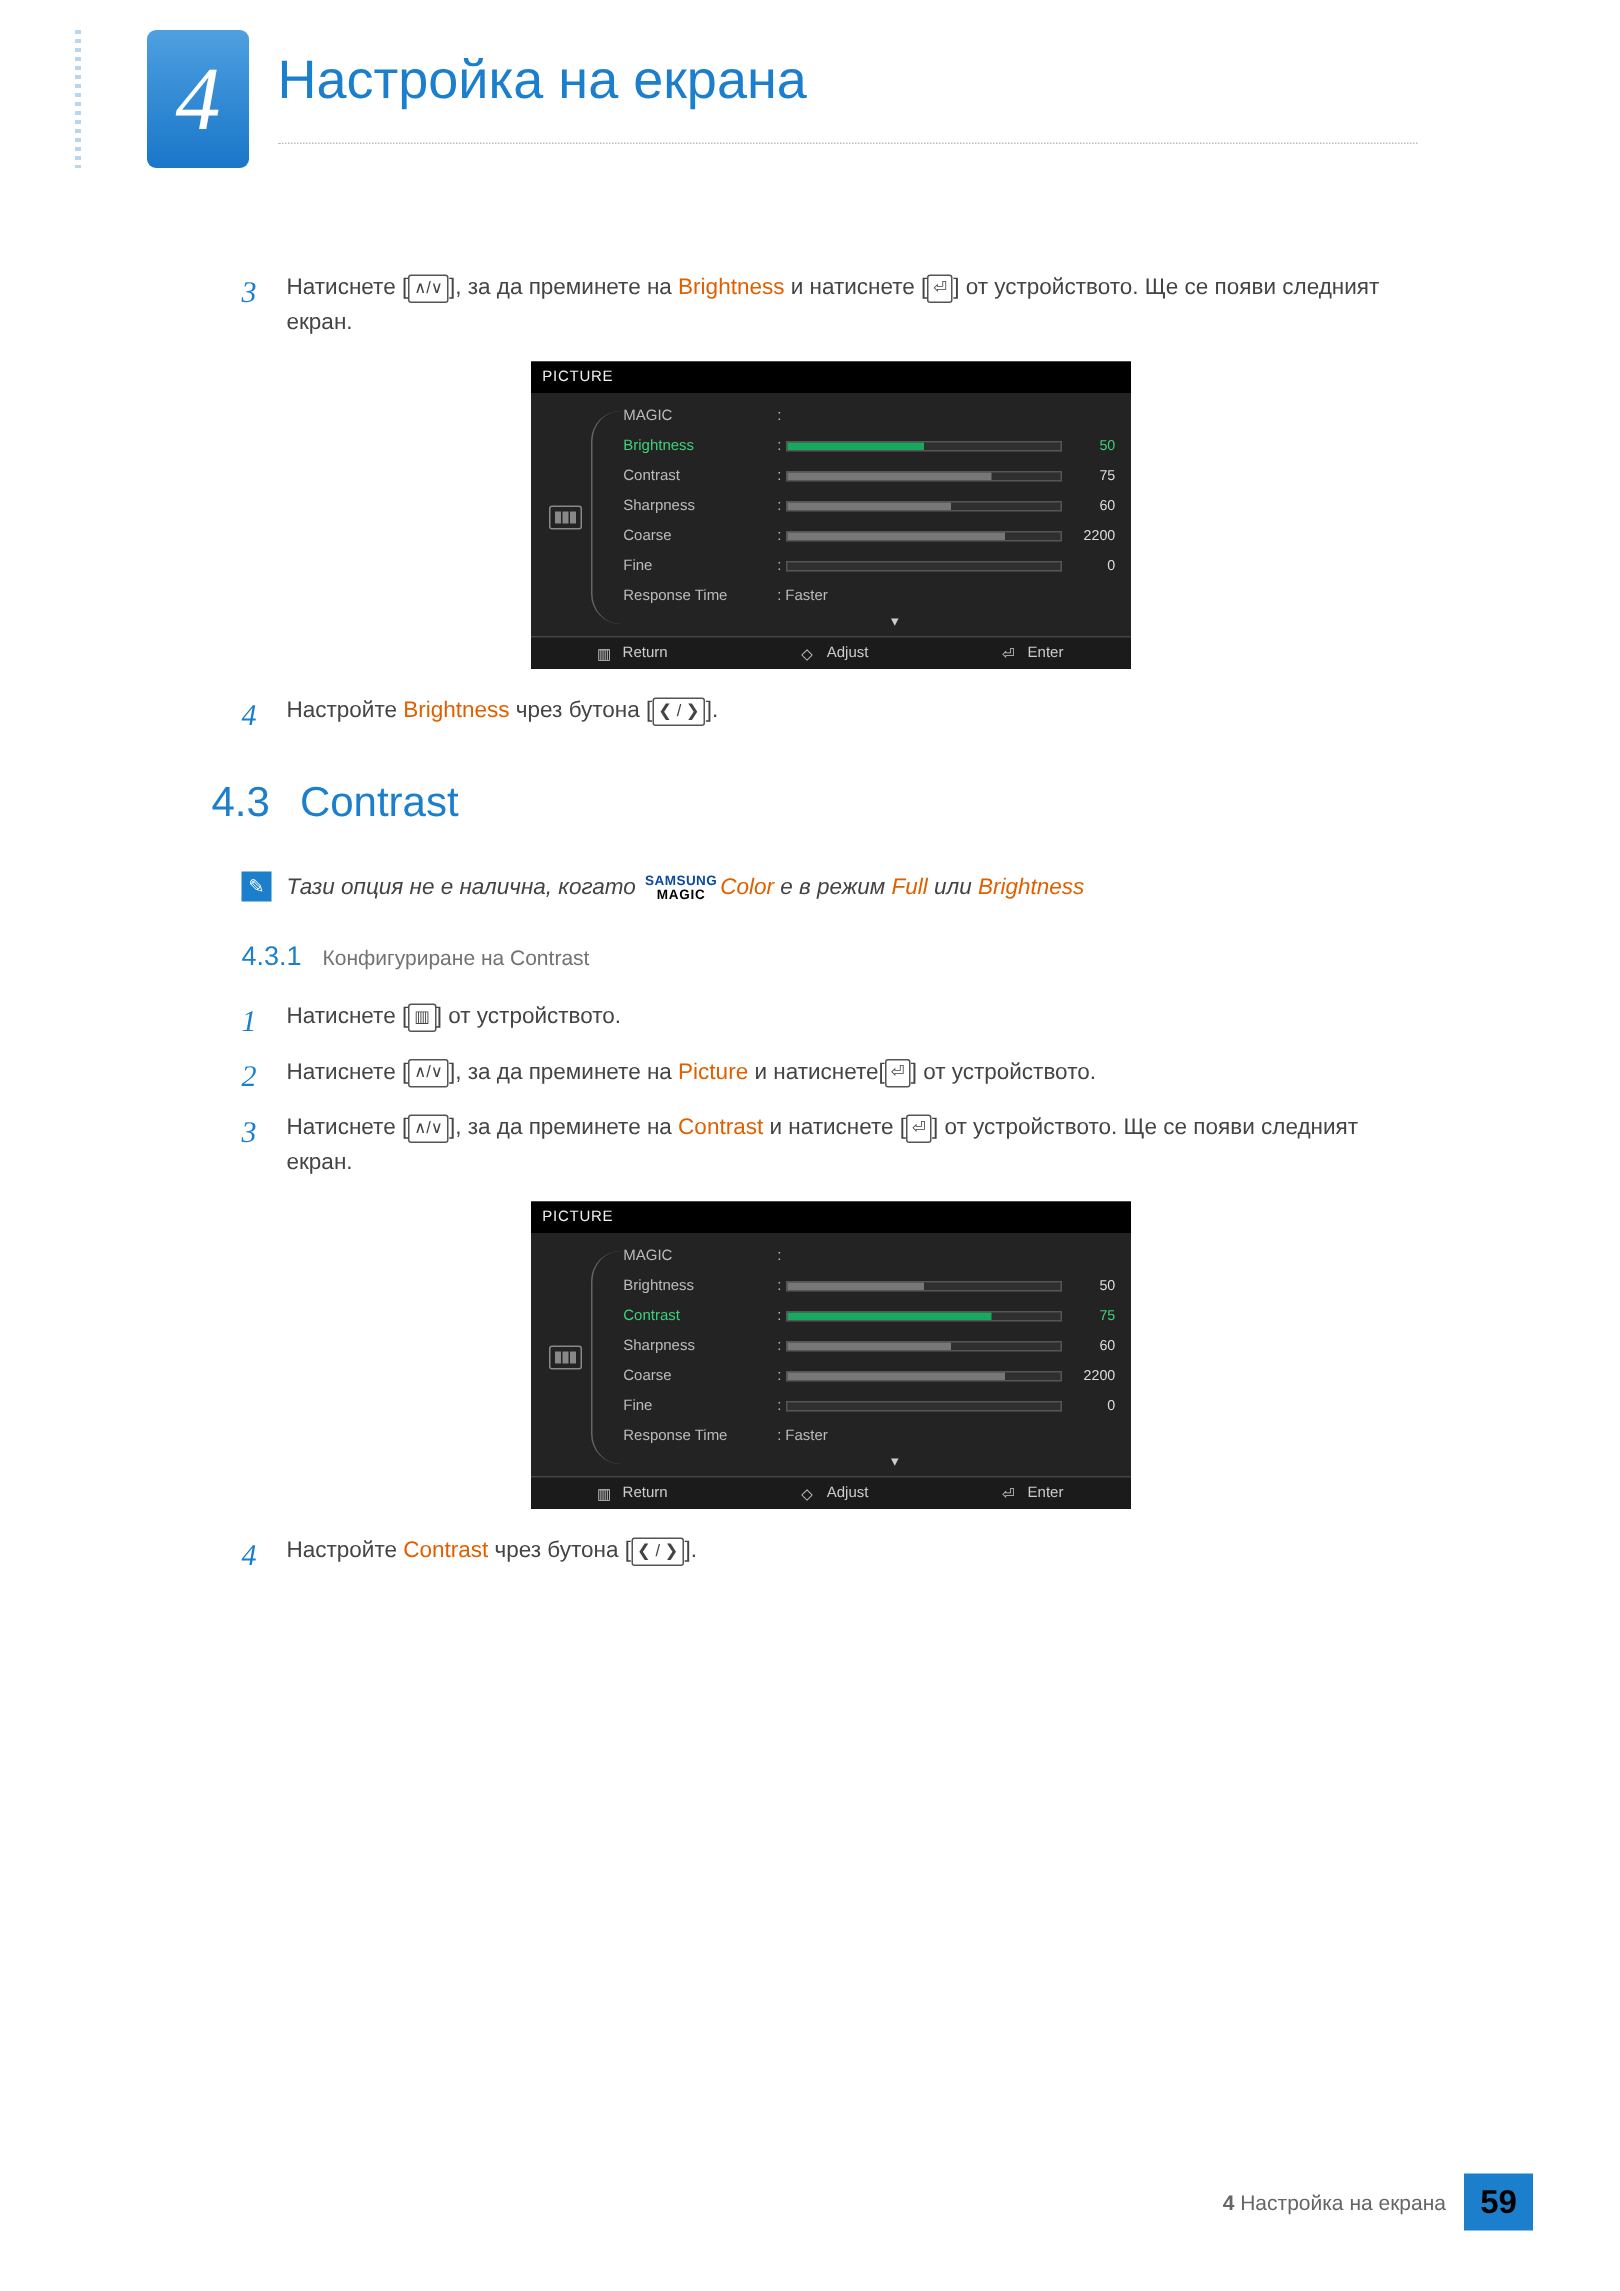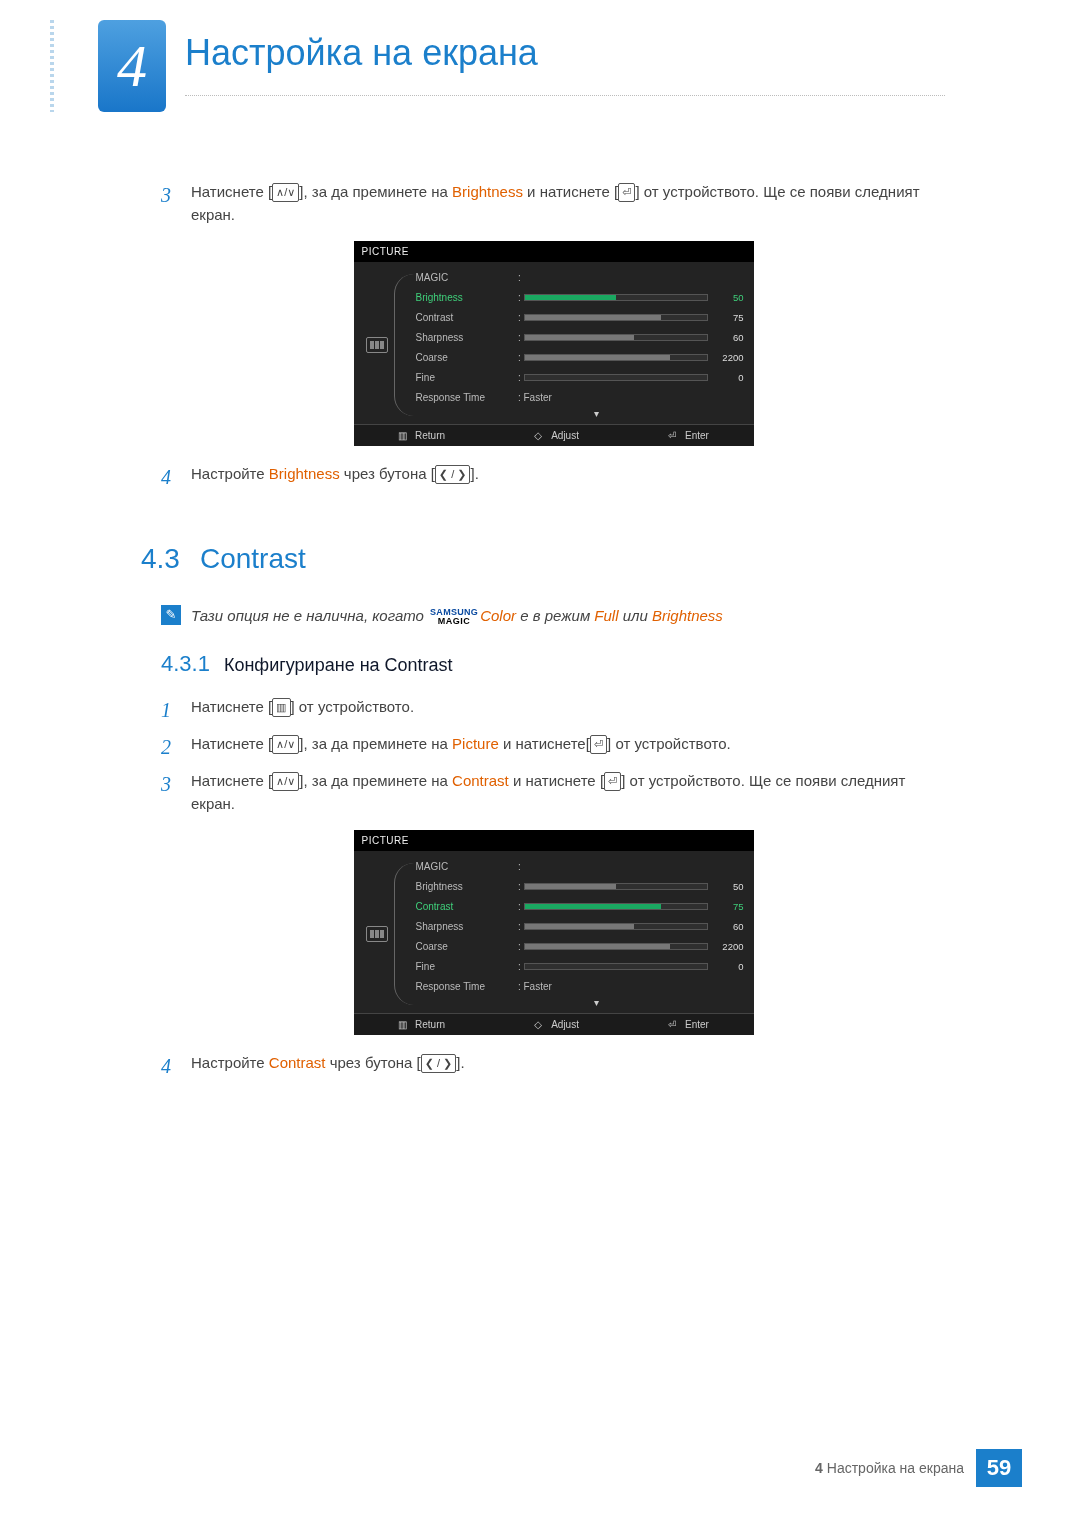--- a/index.html
+++ b/index.html
@@ -117,47 +117,47 @@
   .osd-arrow-row { text-align:center; height:14px; color:#ccc; font-size:10px; margin-left:34px; }
   .osd-footer {
     display:flex; justify-content:space-around;
     border-top:1px solid #444;
     padding:5px 0; font-size:10px; color:#ccc;
     background:#1b1b1b;
   }
   .osd-foot-item { display:flex; align-items:center; gap:5px; }
   .osd-foot-ico { display:inline-block; width:12px; height:10px; }
   
-  .sec-heading { display:flex; align-items:center; gap:20px; margin: 50px 0 30px -20px; }
+  .sec-heading { display:flex; align-items:center; gap:20px; margin: 26px 0 30px -20px; }
   .sec-num { font-size:28px; color:#1b7fcb; font-weight:300; }
   .sec-title { font-size:28px; color:#1b7fcb; font-weight:300; }
   .para { color:#444; line-height:1.6; margin-bottom:18px; }
   .note-row { display:flex; gap:10px; align-items:flex-start; margin:6px 0 24px; }
   .note-ico {
     width:20px; height:20px; background:#1b7fcb; flex-shrink:0;
     display:flex; align-items:center; justify-content:center;
     color:#fff; font-size:13px;
   }
   .note-body { flex:1; font-style: italic; color:#444; line-height:1.5; }
   .magic-logo {
     display:inline-block; font-style:normal; font-size:9px; line-height:1;
     text-align:center; vertical-align:middle; margin:0 2px;
   }
   .magic-logo .top { color:#0a4aa0; font-weight:bold; letter-spacing:0.3px; display:block; }
   .magic-logo .bot { color:#000; font-weight:bold; letter-spacing:0.5px; display:block; }
   .subsec-heading { display:flex; gap:14px; margin:6px 0 18px 0; align-items:baseline; }
-  .subsec-num { color:#1b7fcb; font-size:22px; }
-  .subsec-title { color:#0f172a; font-size:18px; }
+  .subsec-num { color:#1b7fcb; font-size:18px; }
+  .subsec-title { color:#737373; font-size:14px; }
   
   .page-footer {
     position:absolute; right:58px; bottom:40px; display:flex; align-items:center; gap:12px;
   }
   .footer-label { color:#666; font-size:14px; }
   .footer-page {
-    background:#1b7fcb; color:#ffffff; width:46px; height:38px;
+    background:#1b7fcb; color:#000000; width:46px; height:38px;
     display:flex; align-items:center; justify-content:center;
     font-size:22px; font-weight:bold;
   }
   
   .left-stripe {
     position:absolute; left:50px; top:20px; width:4px; height:92px;
     background: repeating-linear-gradient(to bottom,#b9d6ec 0 3px,transparent 3px 6px);
   }
 </style>
 </head>

